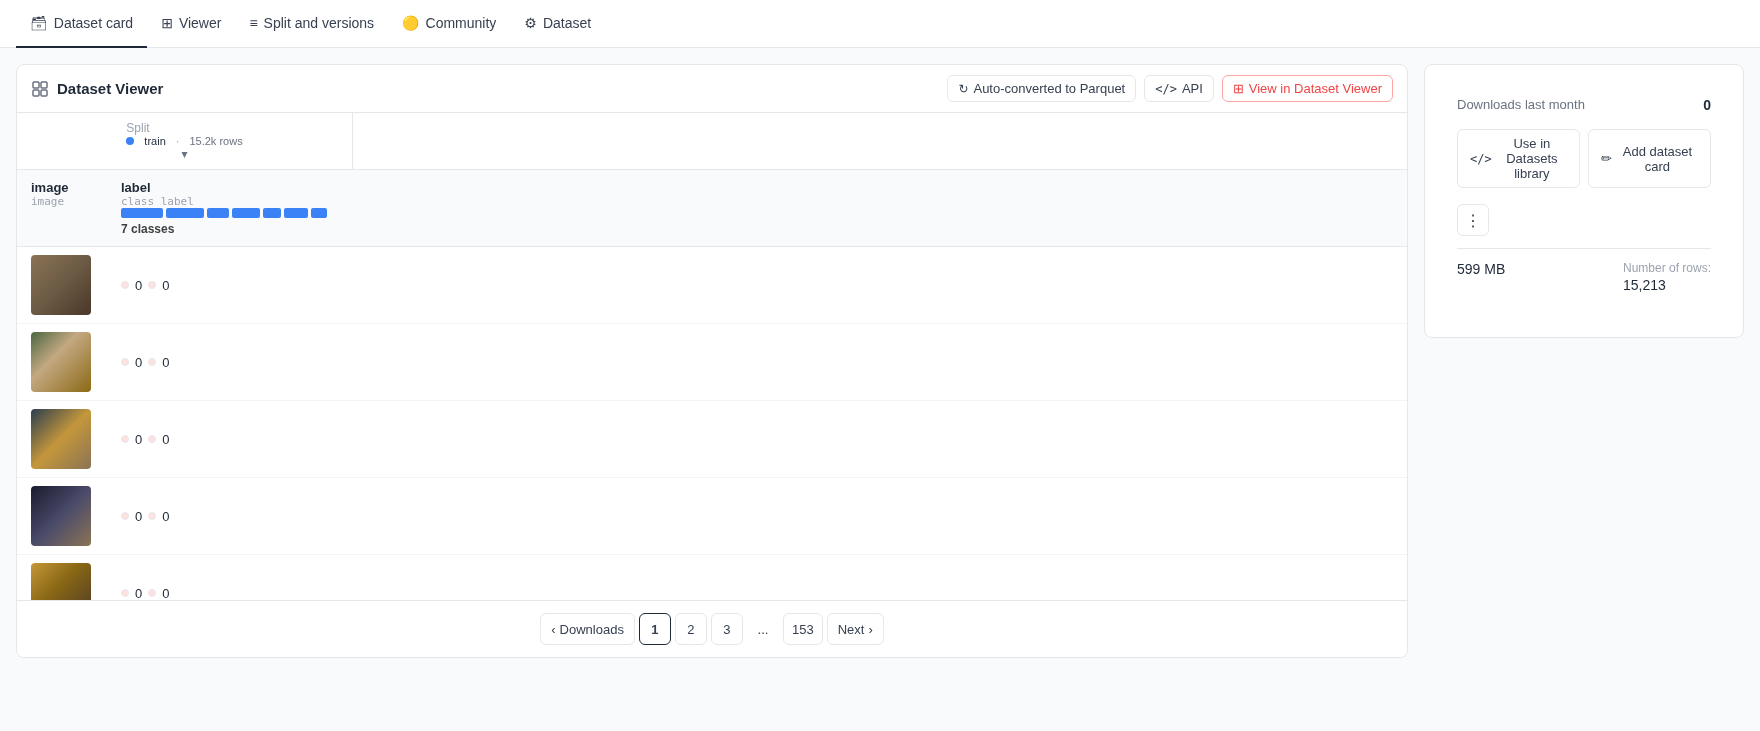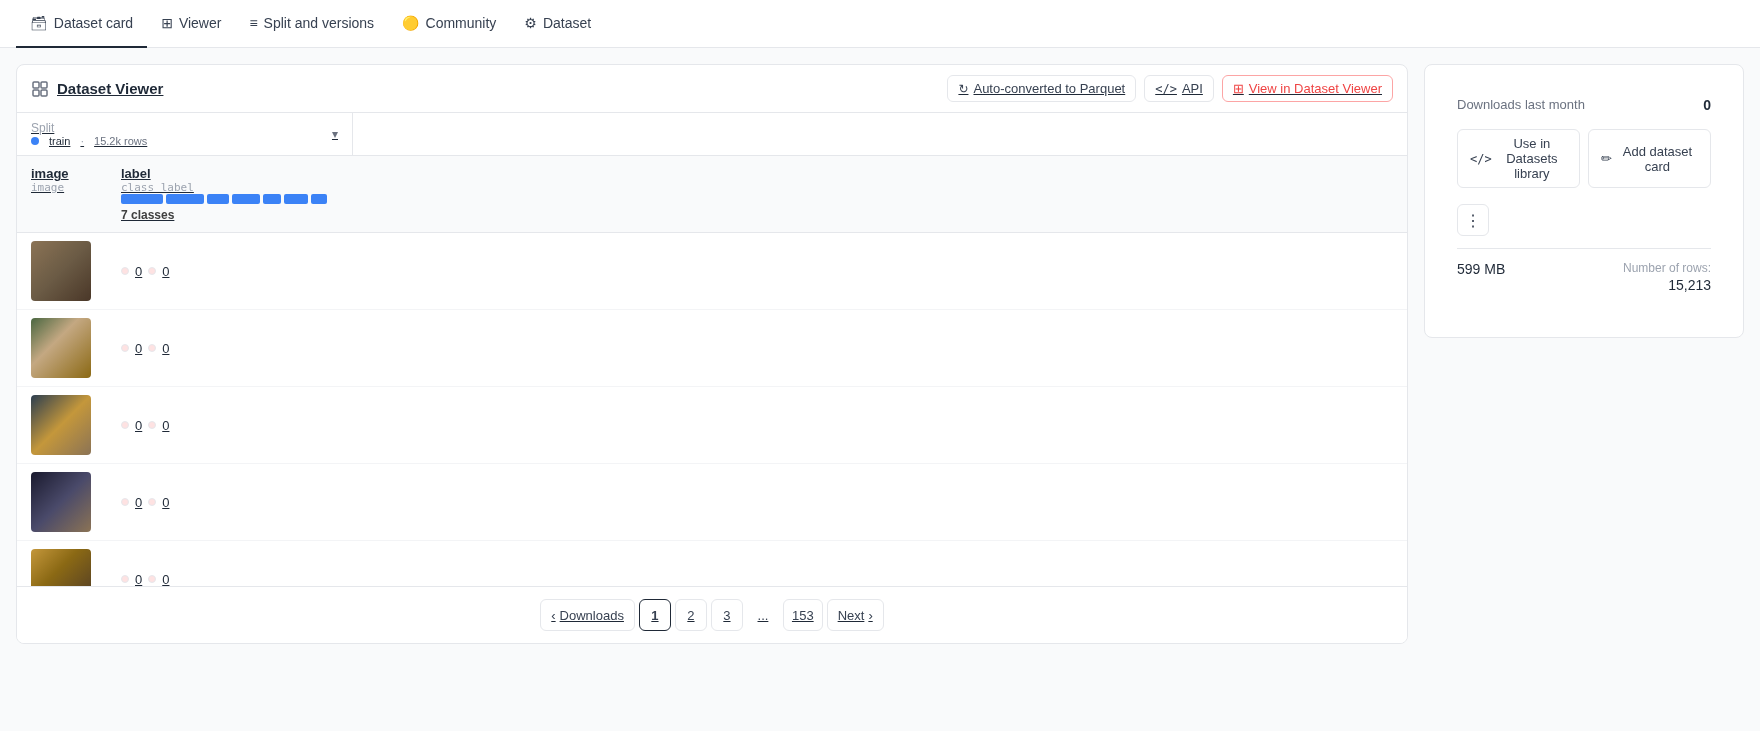--- a/index.html
+++ b/index.html
@@ -34,21 +34,21 @@
 
     
     .main-layout {
       display: flex;
       padding: 16px;
       gap: 16px;
       max-width: 1760px;
     }
 
     
-    .left-panel { flex: 1; min-width: 0; text-decoration: underline; }
+    .left-panel { flex: 1; min-width: 0; }
 
     
     .viewer-card {
       background: #fff;
       border: 1px solid #e5e7eb;
       border-radius: 8px;
       overflow: hidden;
     }
     .viewer-card-header {
       display: flex;
@@ -101,26 +101,27 @@
 
     
     .split-row {
       display: flex;
       align-items: stretch;
       border-bottom: 1px solid #e5e7eb;
     }
     .split-selector {
       display: flex;
       align-items: center;
-      justify-content: space-between;
+      justify-content: flex-end;
       padding: 8px 14px;
       border-right: 1px solid #e5e7eb;
       width: 336px;
       cursor: pointer;
       background: #fff;
+      flex-direction: column;
     }
     .split-label { font-size: 12px; color: #9ca3af; }
     .split-value {
       display: flex;
       align-items: center;
       gap: 10px;
       font-size: 11px;
     }
     .split-dot { width: 8px; height: 8px; background: #3b82f6; border-radius: 50%; }
     .split-count { color: #6b7280; }
@@ -536,21 +537,21 @@
         </button>
       </div>
 
       <hr class="stats-divider">
 
 
       <div class="stat-row">
         <div class="stat-item">
           <div class="stat-val">599 MB</div>
         </div>
-        <div class="stat-item" style="text-align:right;">
+        <div class="stat-item" style="">
           <div class="stat-label">Number of rows:</div>
           <div class="stat-val">15,213</div>
         </div>
       </div>
 
     </div>
   </div>
 
 </div>
 

